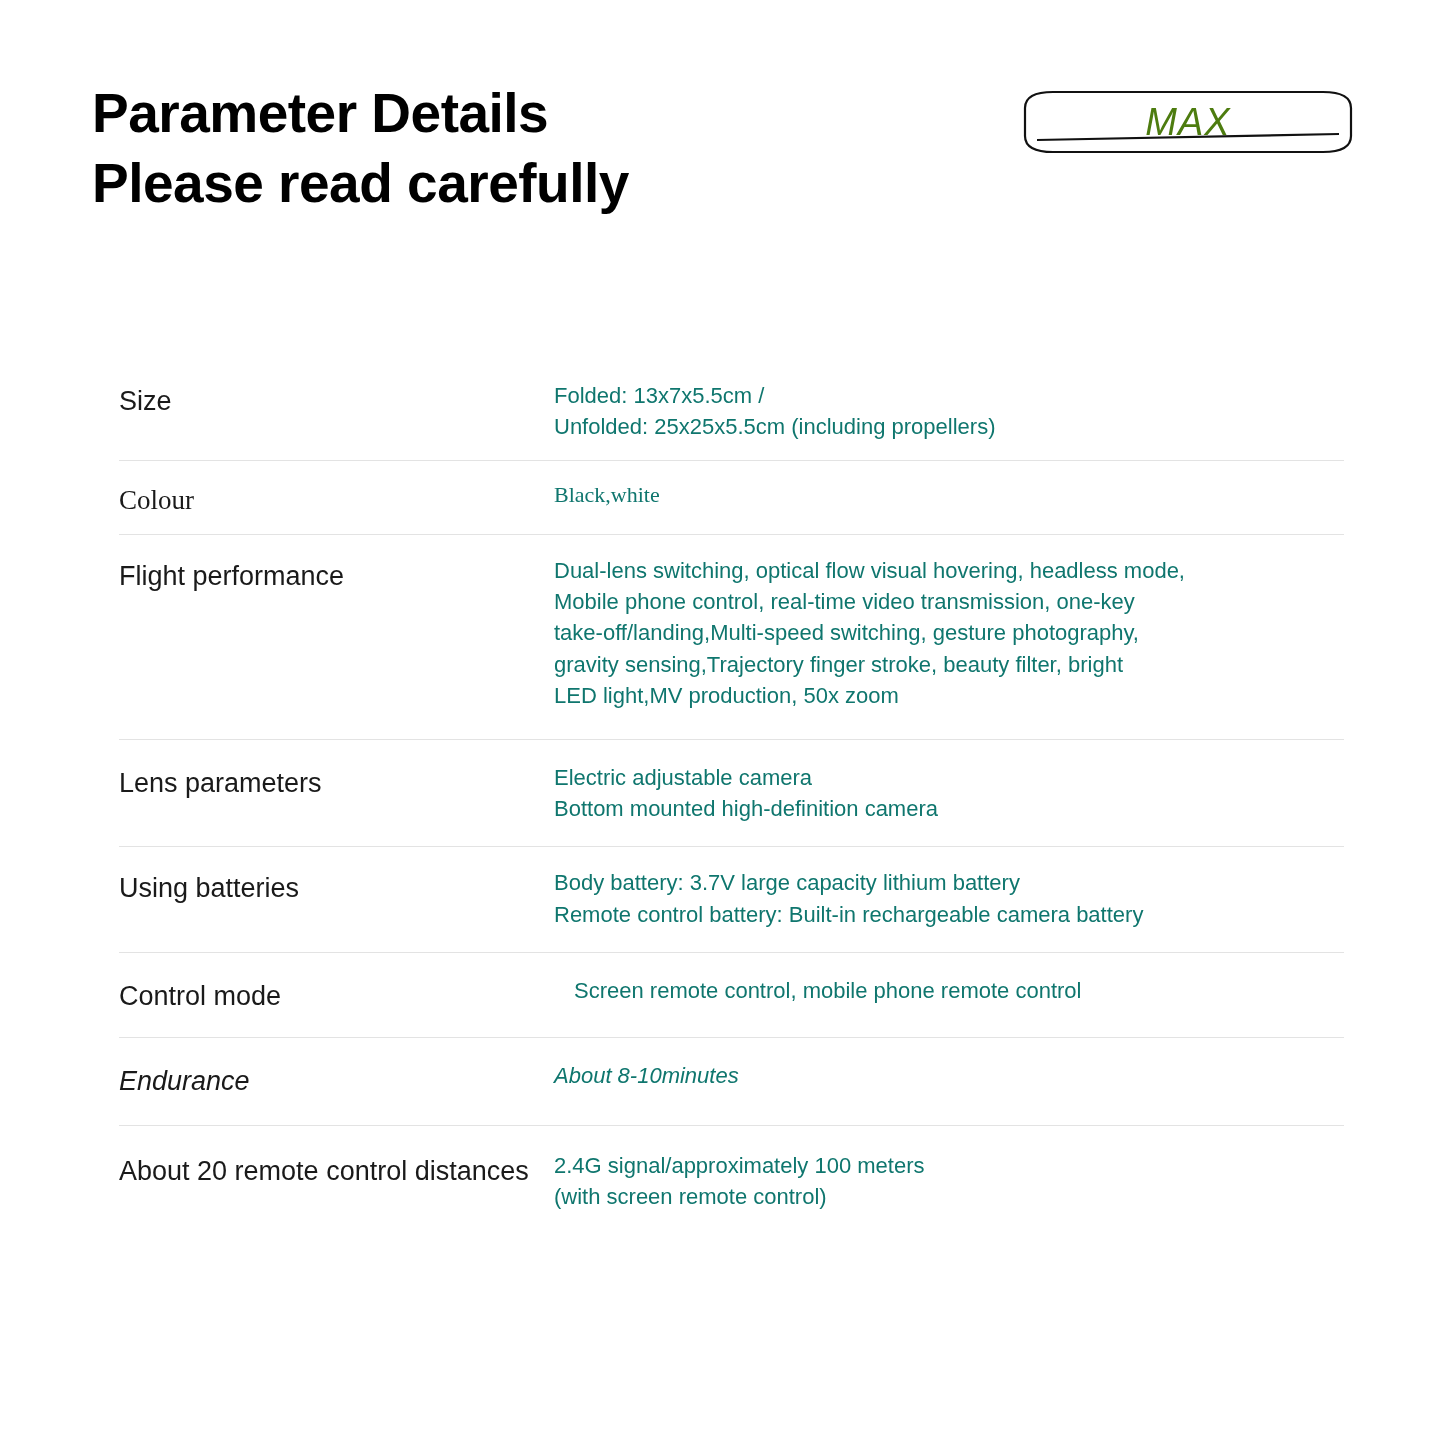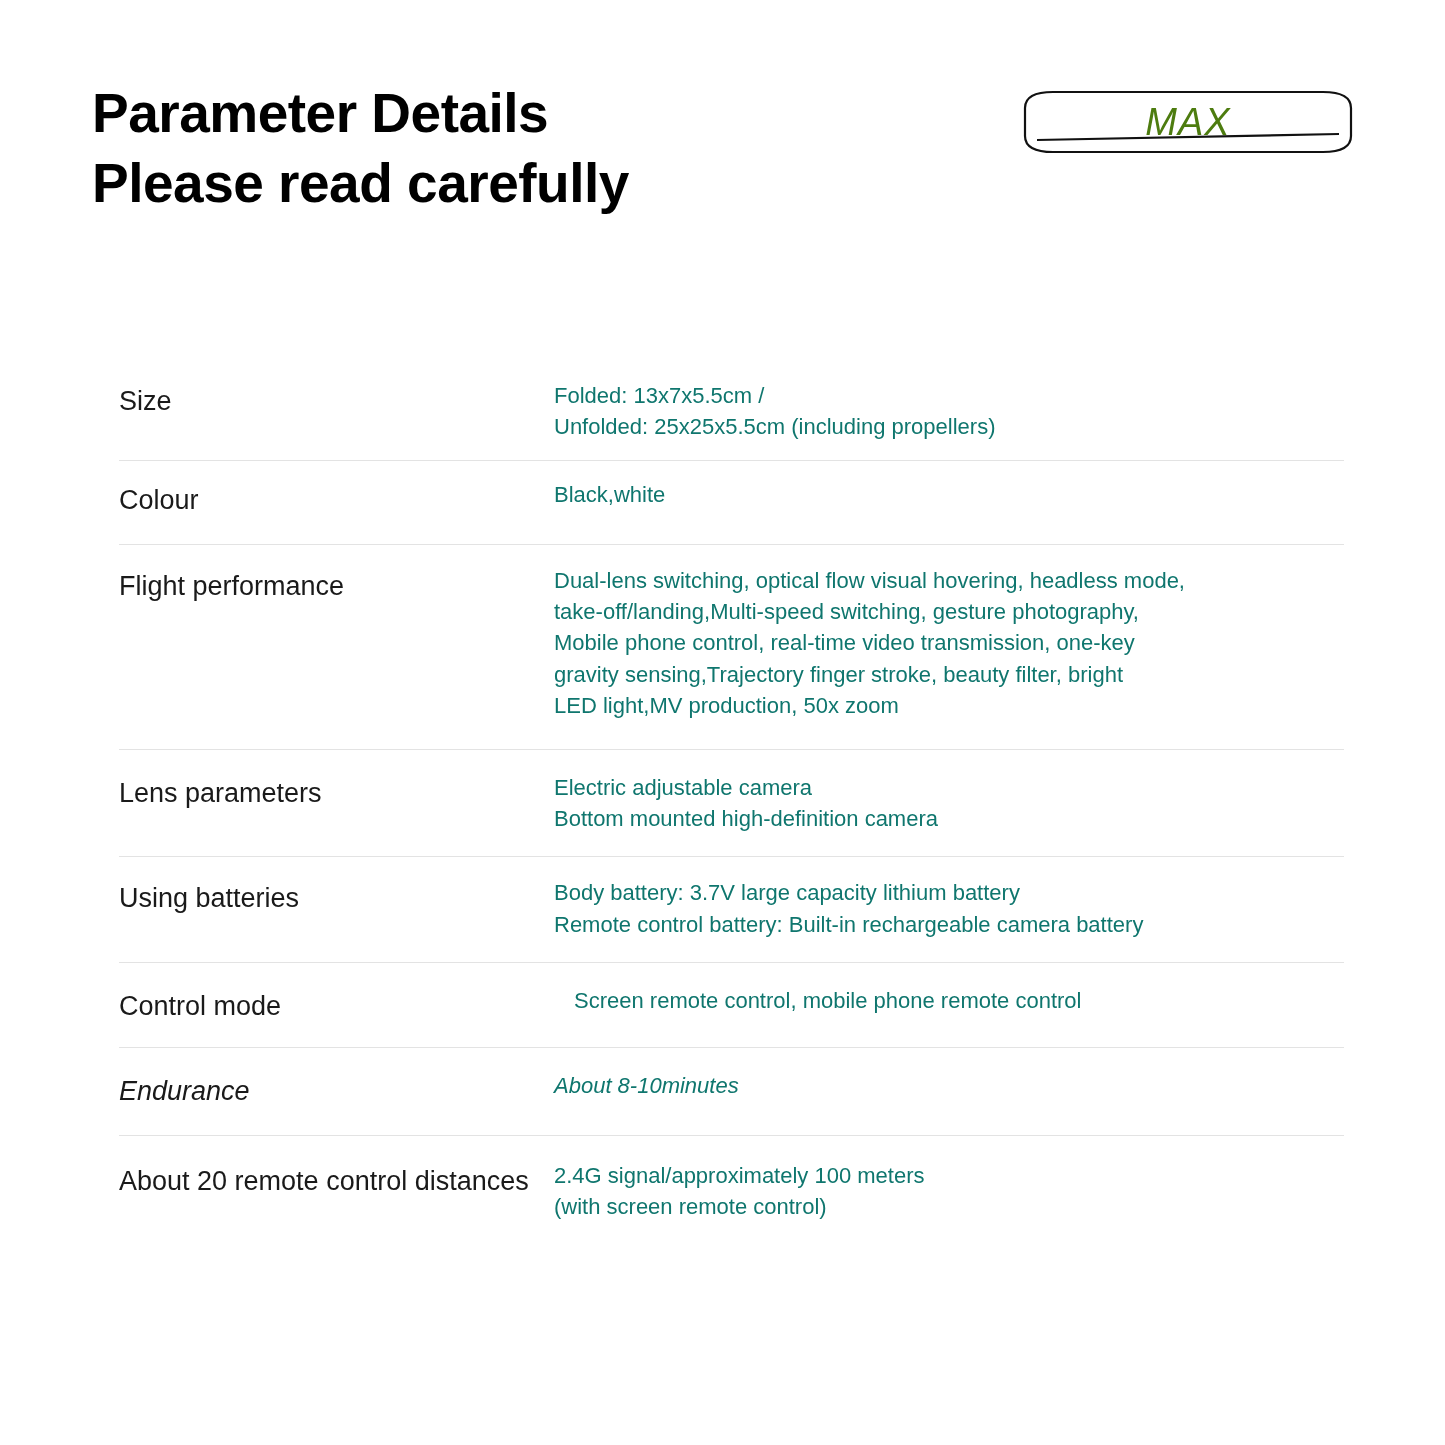--- a/index.html
+++ b/index.html
@@ -104,21 +104,21 @@
     color: #0f766e;
     line-height: 1.42;
   }
   .spec-value .vline {
     display: block;
     white-space: pre-wrap;
   }
 
   
   .row-size { padding-top: 12px; padding-bottom: 18px; }
-  .row-colour { padding-top: 18px; padding-bottom: 24px; }
+  .row-colour { padding-top: 18px; padding-bottom: 14px; font-family: Liberation Serif, serif; }
   .row-flight { padding-top: 20px; padding-bottom: 28px; }
   .row-lens { padding-top: 22px; padding-bottom: 22px; }
   .row-batt { padding-top: 20px; padding-bottom: 22px; }
   .row-control { padding-top: 22px; padding-bottom: 22px; gap: 20px; }
   .row-endurance { padding-top: 22px; padding-bottom: 24px; font-style: italic; }
   .row-distance { padding-top: 24px; padding-bottom: 24px; }
 </style>
 </head>
 <body>
 
@@ -154,22 +154,22 @@
       <div class="spec-label">Colour</div>
       <div class="spec-value">
         <span class="vline">Black,white</span>
       </div>
     </div>
 
     <div class="spec-row row-flight">
       <div class="spec-label">Flight performance</div>
       <div class="spec-value">
         <span class="vline">Dual-lens switching, optical flow visual hovering, headless mode,</span>
+        <span class="vline">Mobile phone control, real-time video transmission, one-key</span>
         <span class="vline">take-off/landing,Multi-speed switching, gesture photography,</span>
-        <span class="vline">Mobile phone control, real-time video transmission, one-key</span>
         <span class="vline">gravity sensing,Trajectory finger stroke, beauty filter, bright</span>
         <span class="vline">LED light,MV production, 50x zoom</span>
       </div>
     </div>
 
     <div class="spec-row row-lens">
       <div class="spec-label">Lens parameters</div>
       <div class="spec-value">
         <span class="vline">Electric adjustable camera</span>
         <span class="vline">Bottom mounted high-definition camera</span>

